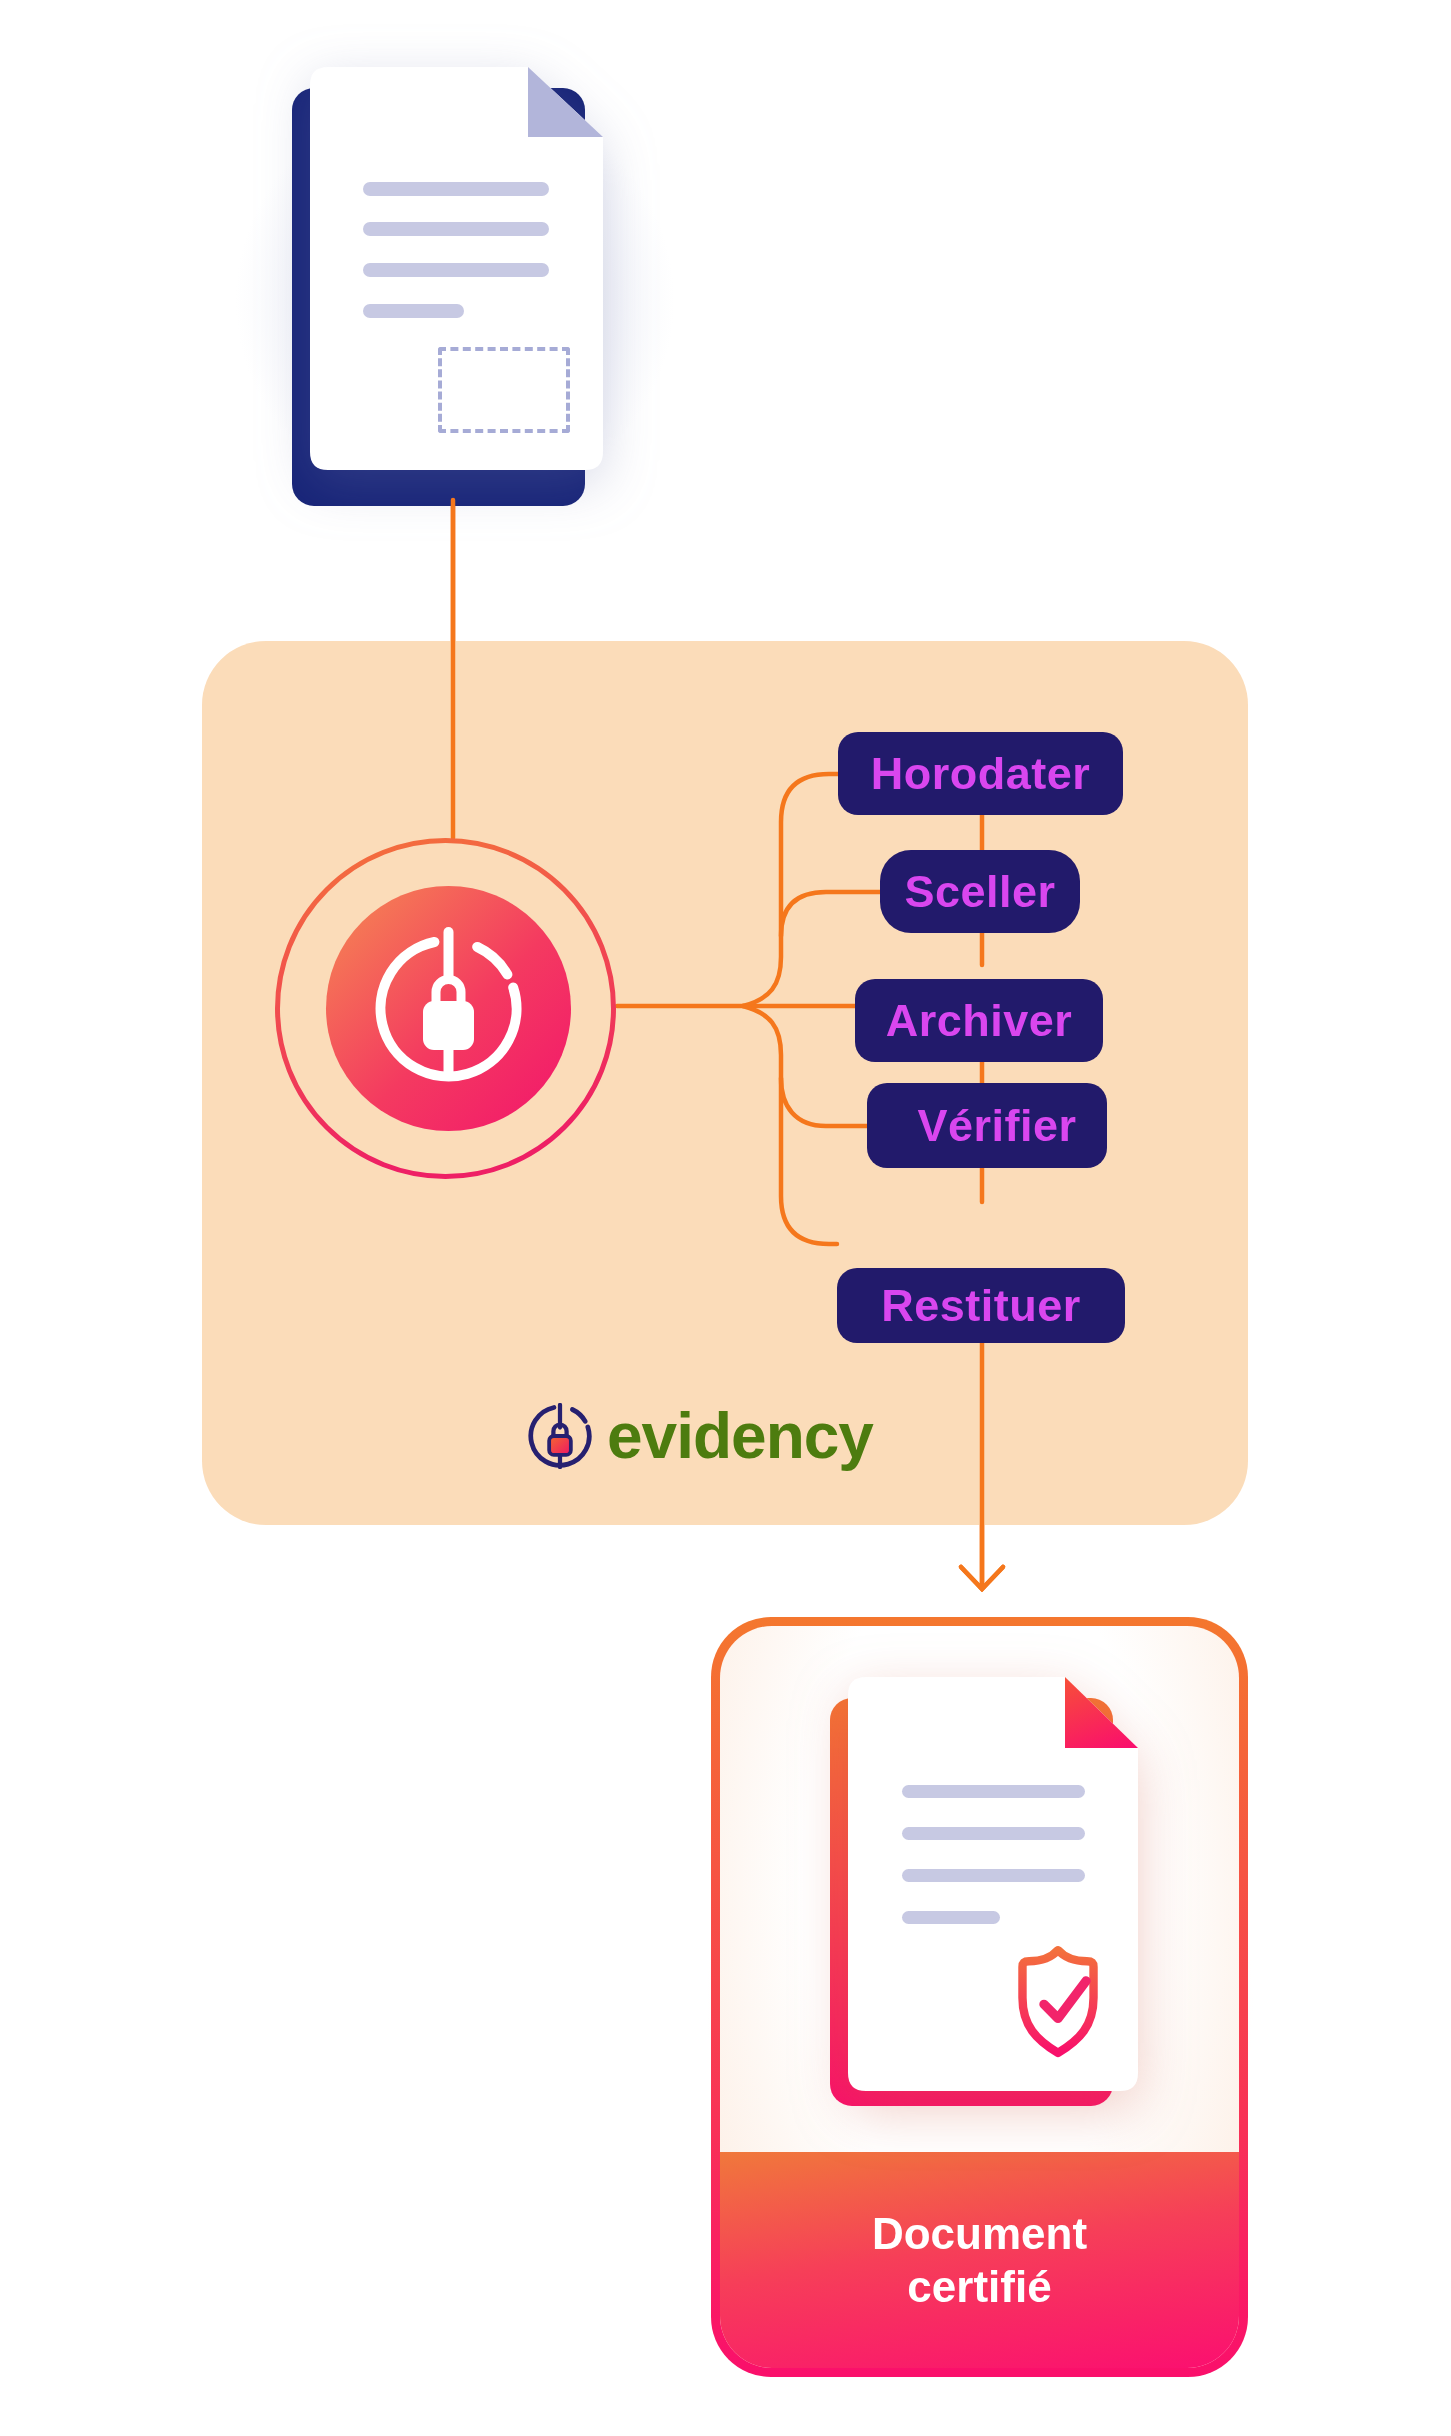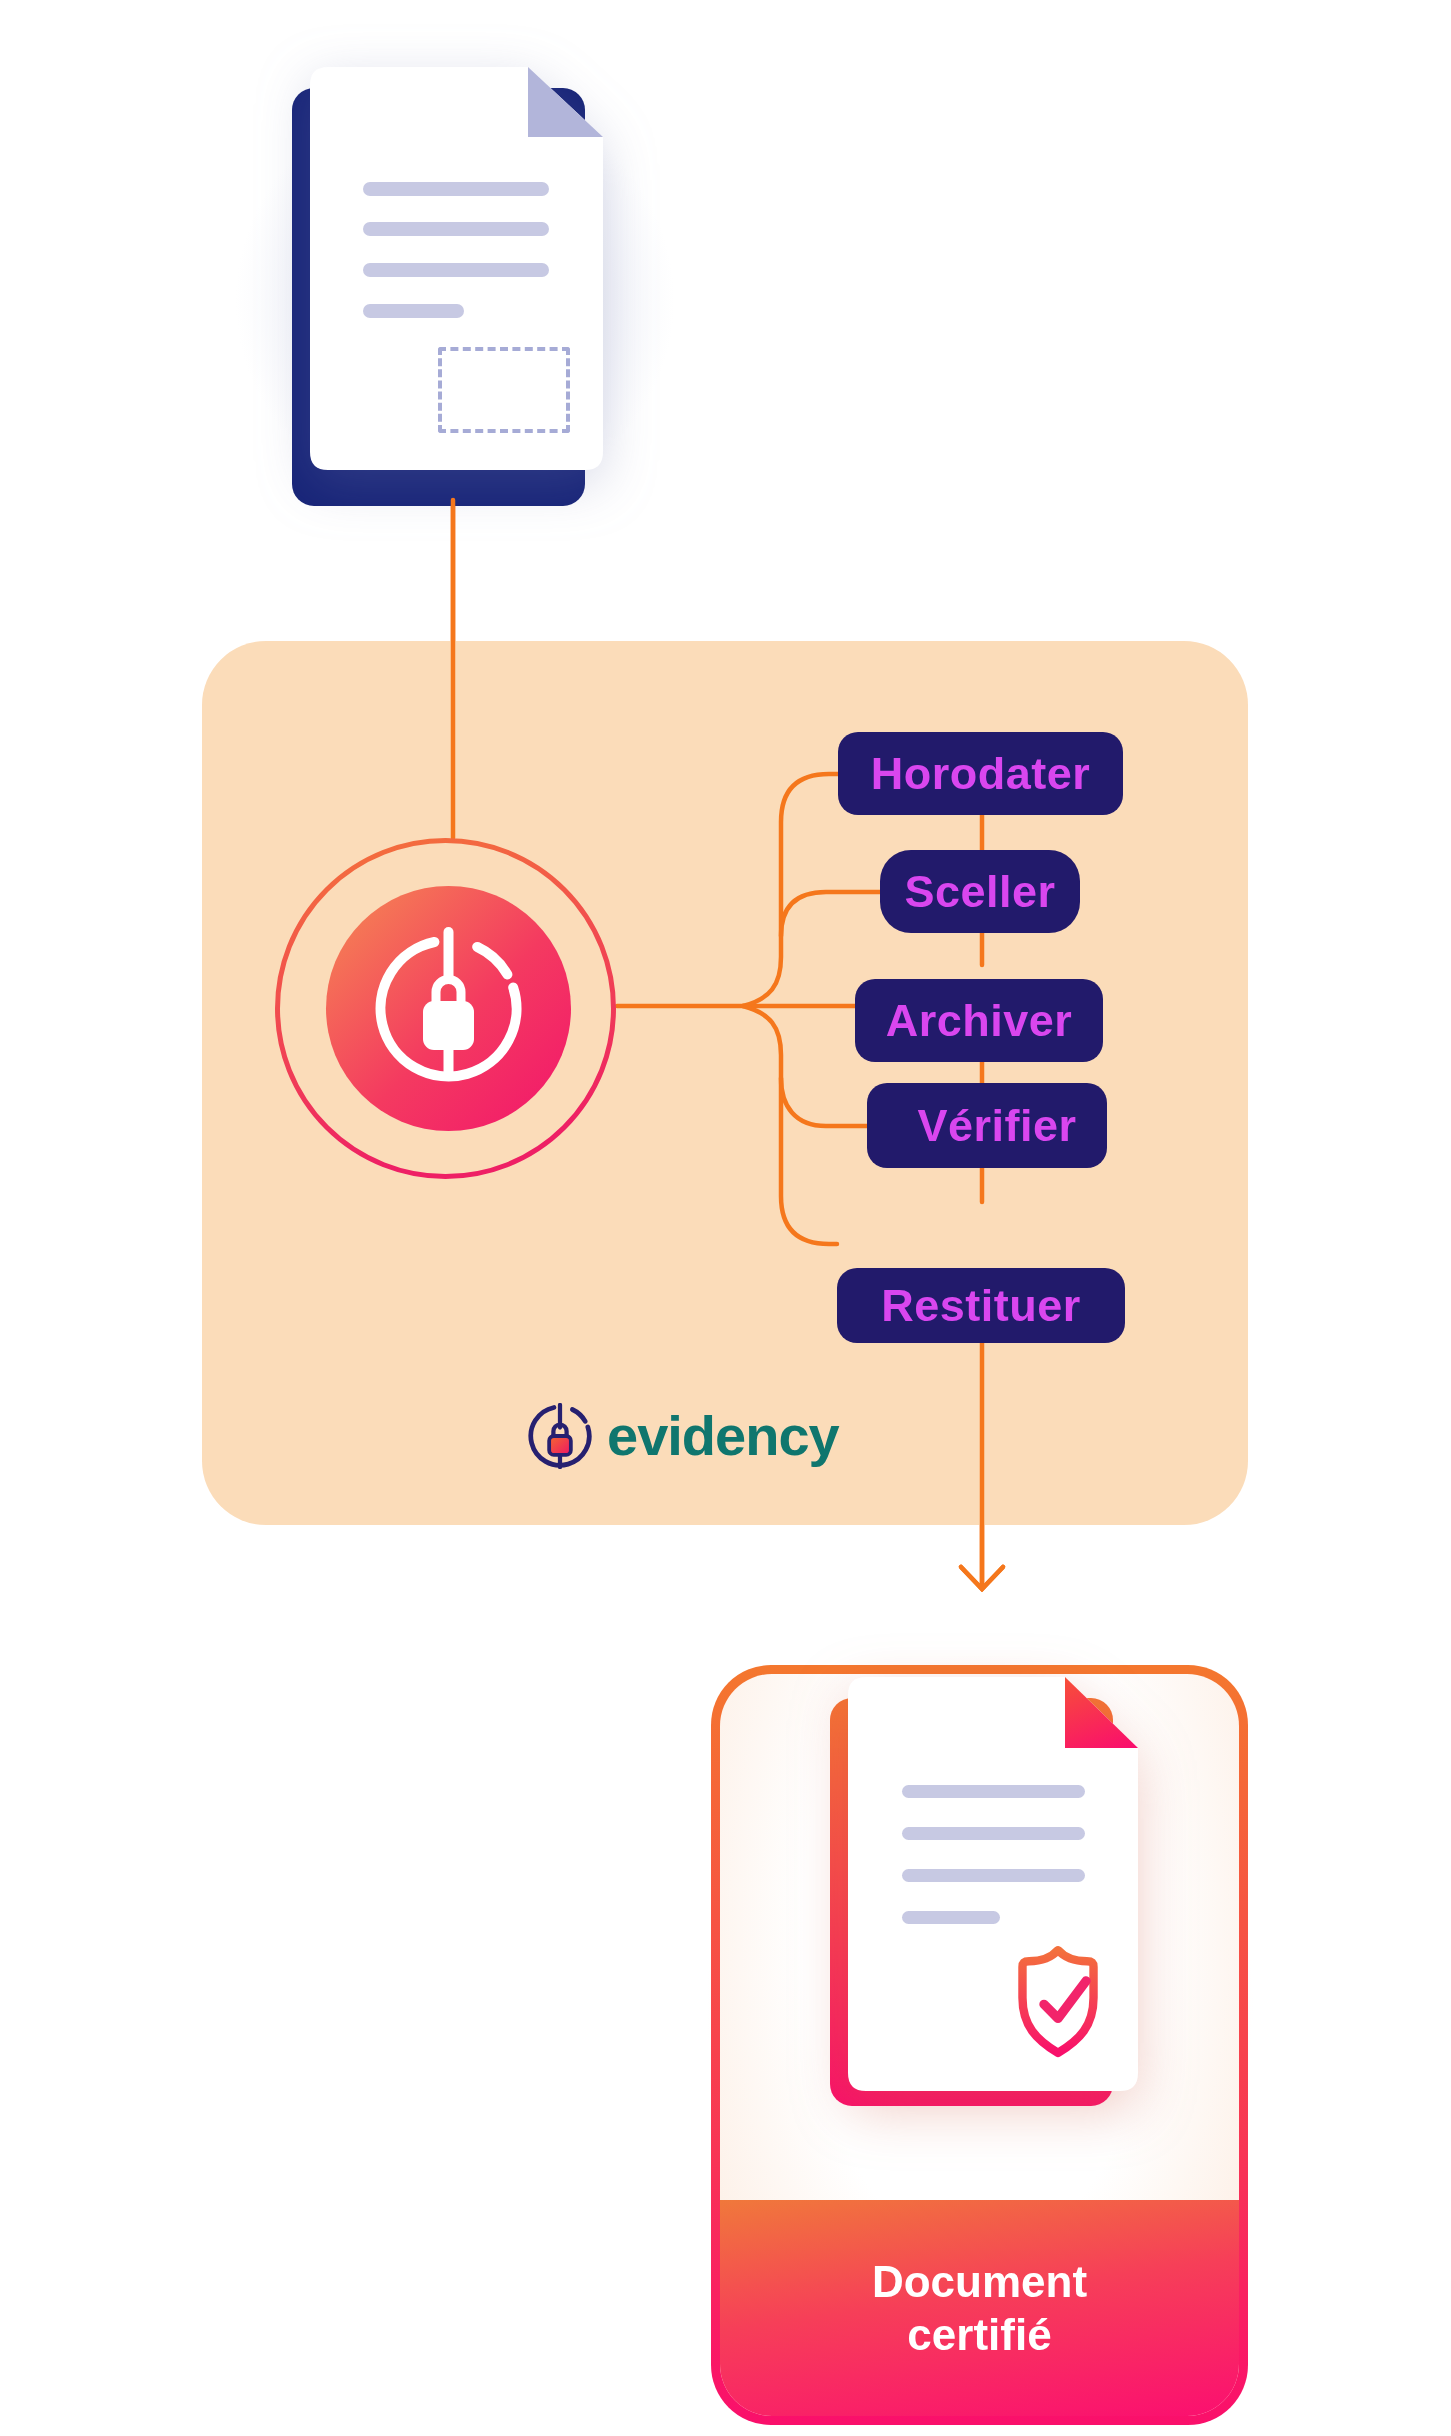--- a/index.html
+++ b/index.html
@@ -70,29 +70,29 @@
   }
   .step-0{left:838px;top:732px;width:285px;height:83px;}
   .step-1{left:880px;top:850px;width:200px;height:83px;border-radius:31px;}
   .step-2{left:855px;top:979px;width:248px;height:83px;}
   .step-3{left:867px;top:1083px;width:220px;height:85px;padding-left:20px;}
   .step-4{left:837px;top:1268px;width:288px;height:75px;}
 
   
   .logo{left:527px;top:1401px;height:70px;display:flex;align-items:center;}
   .logo-text{
-    margin-left:14px;font-size:56px;font-weight:bold;color:#0f766e;
+    margin-left:14px;font-size:64px;font-weight:bold;color:#4d7c0f;
     letter-spacing:-1px;line-height:70px;
   }
 
   
   .result-card{
     left:711px;top:1617px;width:537px;height:760px;border-radius:60px;
     background:linear-gradient(180deg,#F4772E 0%,#FA0F6B 100%);
-    padding:9px;box-sizing:border-box;margin-top:48px;
+    padding:9px;box-sizing:border-box;
   }
   .result-inner{
     position:relative;width:100%;height:100%;border-radius:52px;overflow:hidden;
     background:radial-gradient(ellipse at 50% 34%,#FFFFFF 48%,#FCEADD 100%);
   }
   .result-footer{
     position:absolute;left:0;bottom:0;width:100%;height:216px;
     background:linear-gradient(172deg,#F0783B 0%,#F63F58 45%,#FB0F70 100%);
     display:flex;flex-direction:column;align-items:center;justify-content:center;
     color:#ffffff;font-weight:bold;font-size:44px;line-height:53px;text-align:center;

